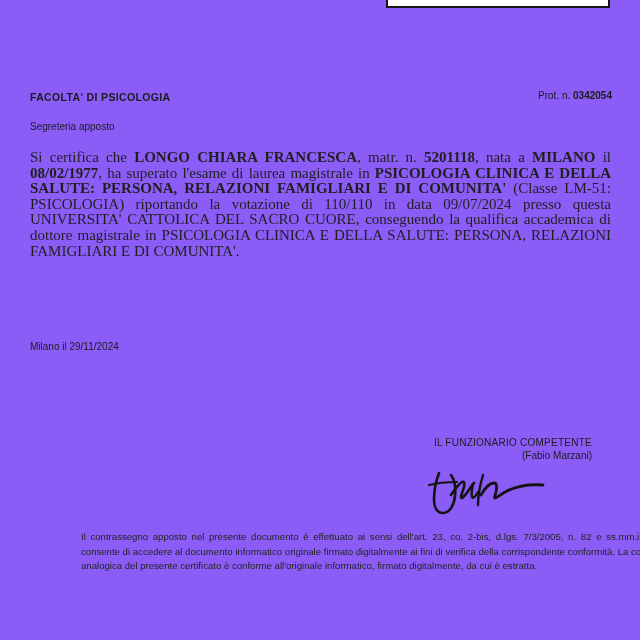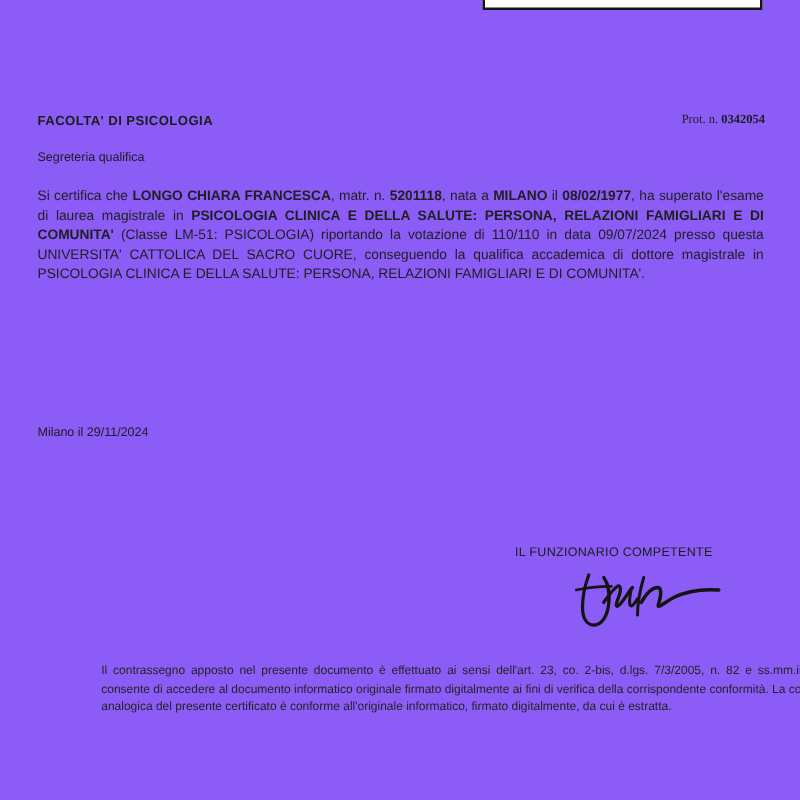--- a/index.html
+++ b/index.html
@@ -57,66 +57,66 @@
     font-weight: bold;
     letter-spacing: 0.35px;
     white-space: nowrap;
   }
   .prot {
     position: absolute;
     right: 28px;
     top: 90px;
     font-size: 10px;
     white-space: nowrap;
-    font-family: Liberation Serif, serif;
   }
   .prot b { font-weight: bold; }
 
   .office {
     position: absolute;
     left: 30px;
     top: 121px;
     font-size: 10px;
     white-space: nowrap;
   }
 
   
   .body-block {
     position: absolute;
     left: 30px;
     top: 150px;
     width: 581px;
   }
   .para {
-    font-size: 11px;
+    font-size: 15px;
     line-height: 15.6px;
     text-align: justify;
     text-justify: inter-word;
     margin: 0 0 13px 0;
     color: #1f1f1f;
+    font-family: Liberation Serif, serif;
   }
   .para.p1 { margin-bottom: 16px; }
   .para b { font-weight: bold; }
 
   
   .place-date {
     position: absolute;
     left: 30px;
     top: 341px;
     font-size: 10px;
     white-space: nowrap;
   }
 
   
   .sign-block {
     position: absolute;
-    left: 412px;
+    left: 380px;
     top: 437px;
     width: 212px;
-    text-align: left;
+    text-align: right;
   }
   .sign-title {
     font-size: 10px;
     letter-spacing: 0.25px;
     white-space: nowrap;
   }
   .sign-name {
     font-size: 10px;
     margin-top: 2px;
     white-space: nowrap;
@@ -159,34 +159,35 @@
       
     </div>
   </div>
 
   <div class="faculty">FACOLTA' DI PSICOLOGIA</div>
 
   <div class="prot">
     <span>Prot. n. </span><b>0342054</b>
   </div>
 
-  <div class="office">Segreteria qualifica</div>
+  <div class="office">Segreteria apposto</div>
 
   <div class="body-block">
 
     <p class="para p1"><span>Si certifica che </span><b>LONGO CHIARA FRANCESCA</b><span>, matr. n. </span><b>5201118</b><span>, nata a </span><b>MILANO</b><span> il </span><b>08/02/1977</b><span>, ha superato l'esame di laurea magistrale in </span><b>PSICOLOGIA CLINICA E DELLA SALUTE: PERSONA, RELAZIONI FAMIGLIARI E DI COMUNITA'</b><span>  (Classe LM-51: PSICOLOGIA)  riportando la votazione di 110/110 in data </span><span>09/07/2024</span><span> presso questa UNIVERSITA' CATTOLICA DEL SACRO CUORE, conseguendo la qualifica accademica di dottore magistrale in PSICOLOGIA CLINICA E DELLA SALUTE: PERSONA, RELAZIONI FAMIGLIARI E DI COMUNITA'.</span></p>
 
 
 
   </div>
 
   <div class="place-date">Milano il 29/11/2024</div>
 
   <div class="sign-block">
     <div class="sign-title">IL FUNZIONARIO COMPETENTE</div>
+    <div class="sign-name">(Fabio Marzani)</div>
     <div class="signature">
       <svg width="150" height="52" viewBox="0 0 150 52" fill="none" xmlns="http://www.w3.org/2000/svg">
         <g stroke="#141414" stroke-linecap="round" stroke-linejoin="round" fill="none">
           <path d="M22 8 C19 16, 17 26, 17 34 C17 42, 20 48, 26 48 C33 48, 37 40, 38 31 C39 22, 37 14, 34 10" stroke-width="2.6"></path>
           <path d="M12 20 C20 18, 30 17, 40 17" stroke-width="2.2"></path>
           <path d="M34 30 C38 24, 42 19, 45 17 C47 16, 48 18, 47 22 C46 26, 44 30, 44 32 C44 34, 46 33, 49 29 C52 25, 55 20, 57 18" stroke-width="2.6"></path>
           <path d="M56 19 C55 24, 54 29, 55 32 C56 34, 58 32, 61 27" stroke-width="2.4"></path>
           <path d="M66 10 C63 20, 61 32, 61 40" stroke-width="2.4"></path>
           <path d="M64 30 C68 23, 73 18, 77 18 C80 18, 80 22, 79 27 C78 31, 77 33, 78 33 C80 33, 84 29, 90 26 C100 21, 112 19, 126 20" stroke-width="2.8"></path>
         </g>

